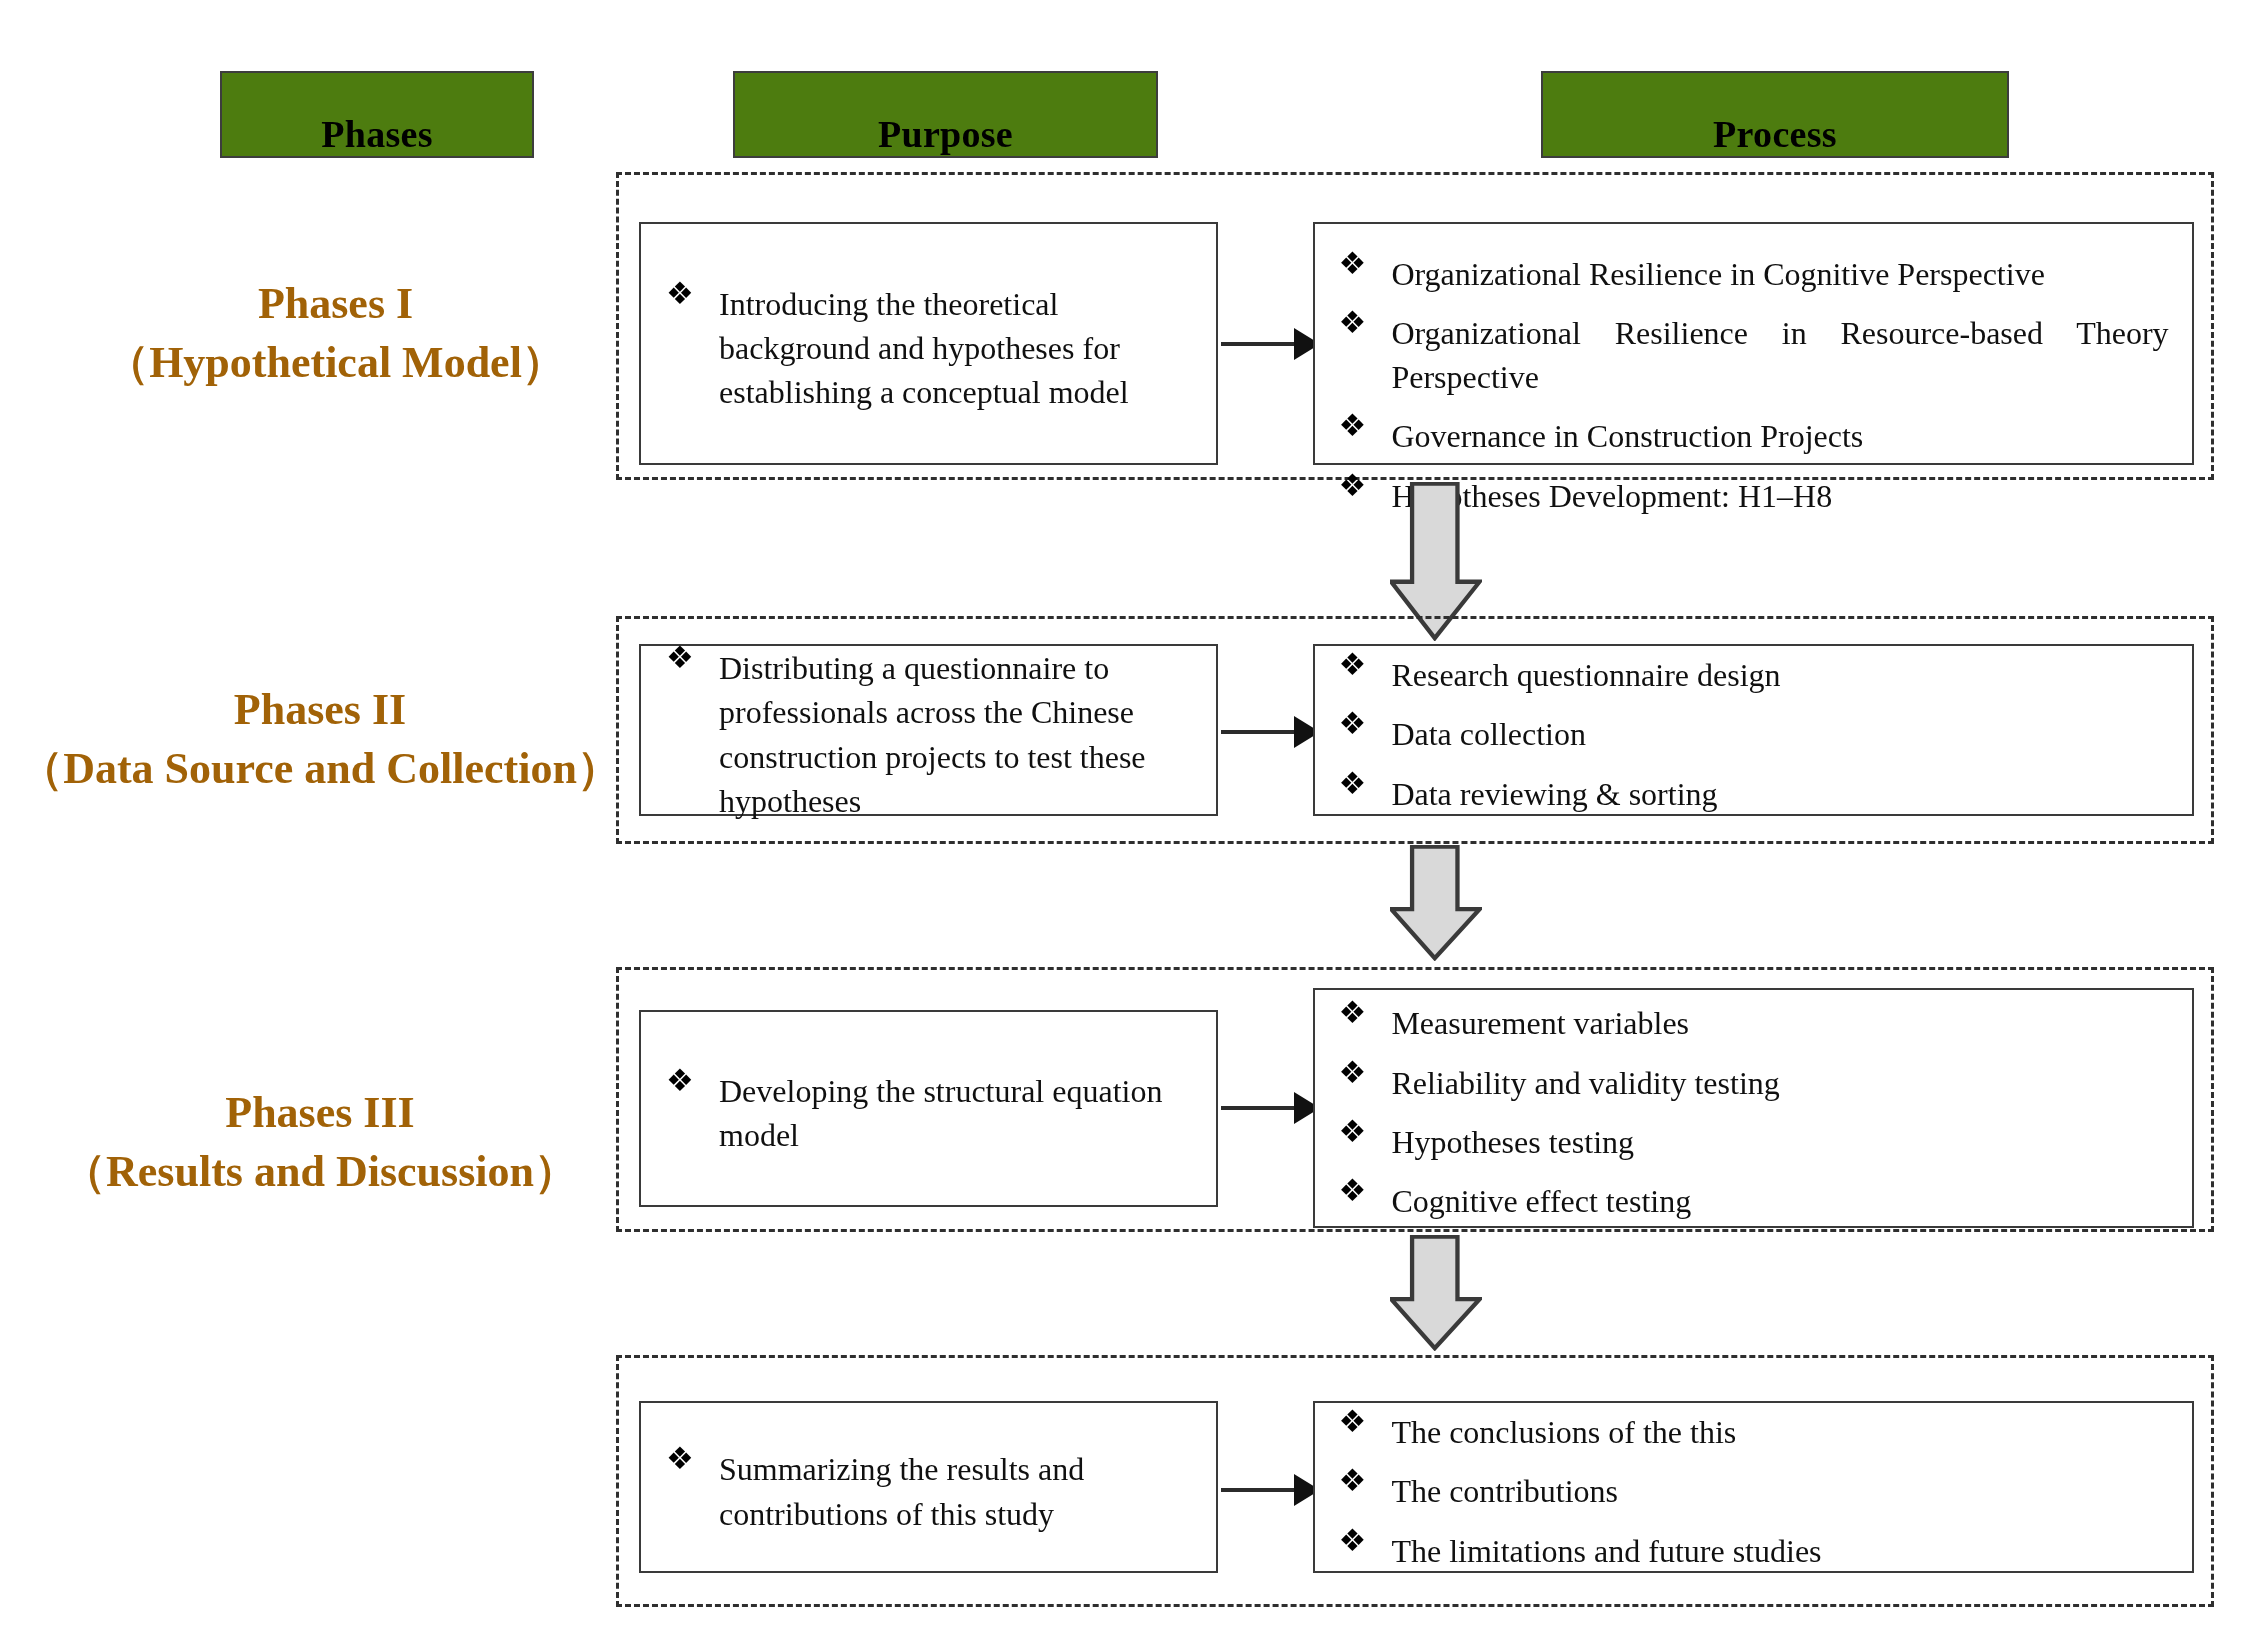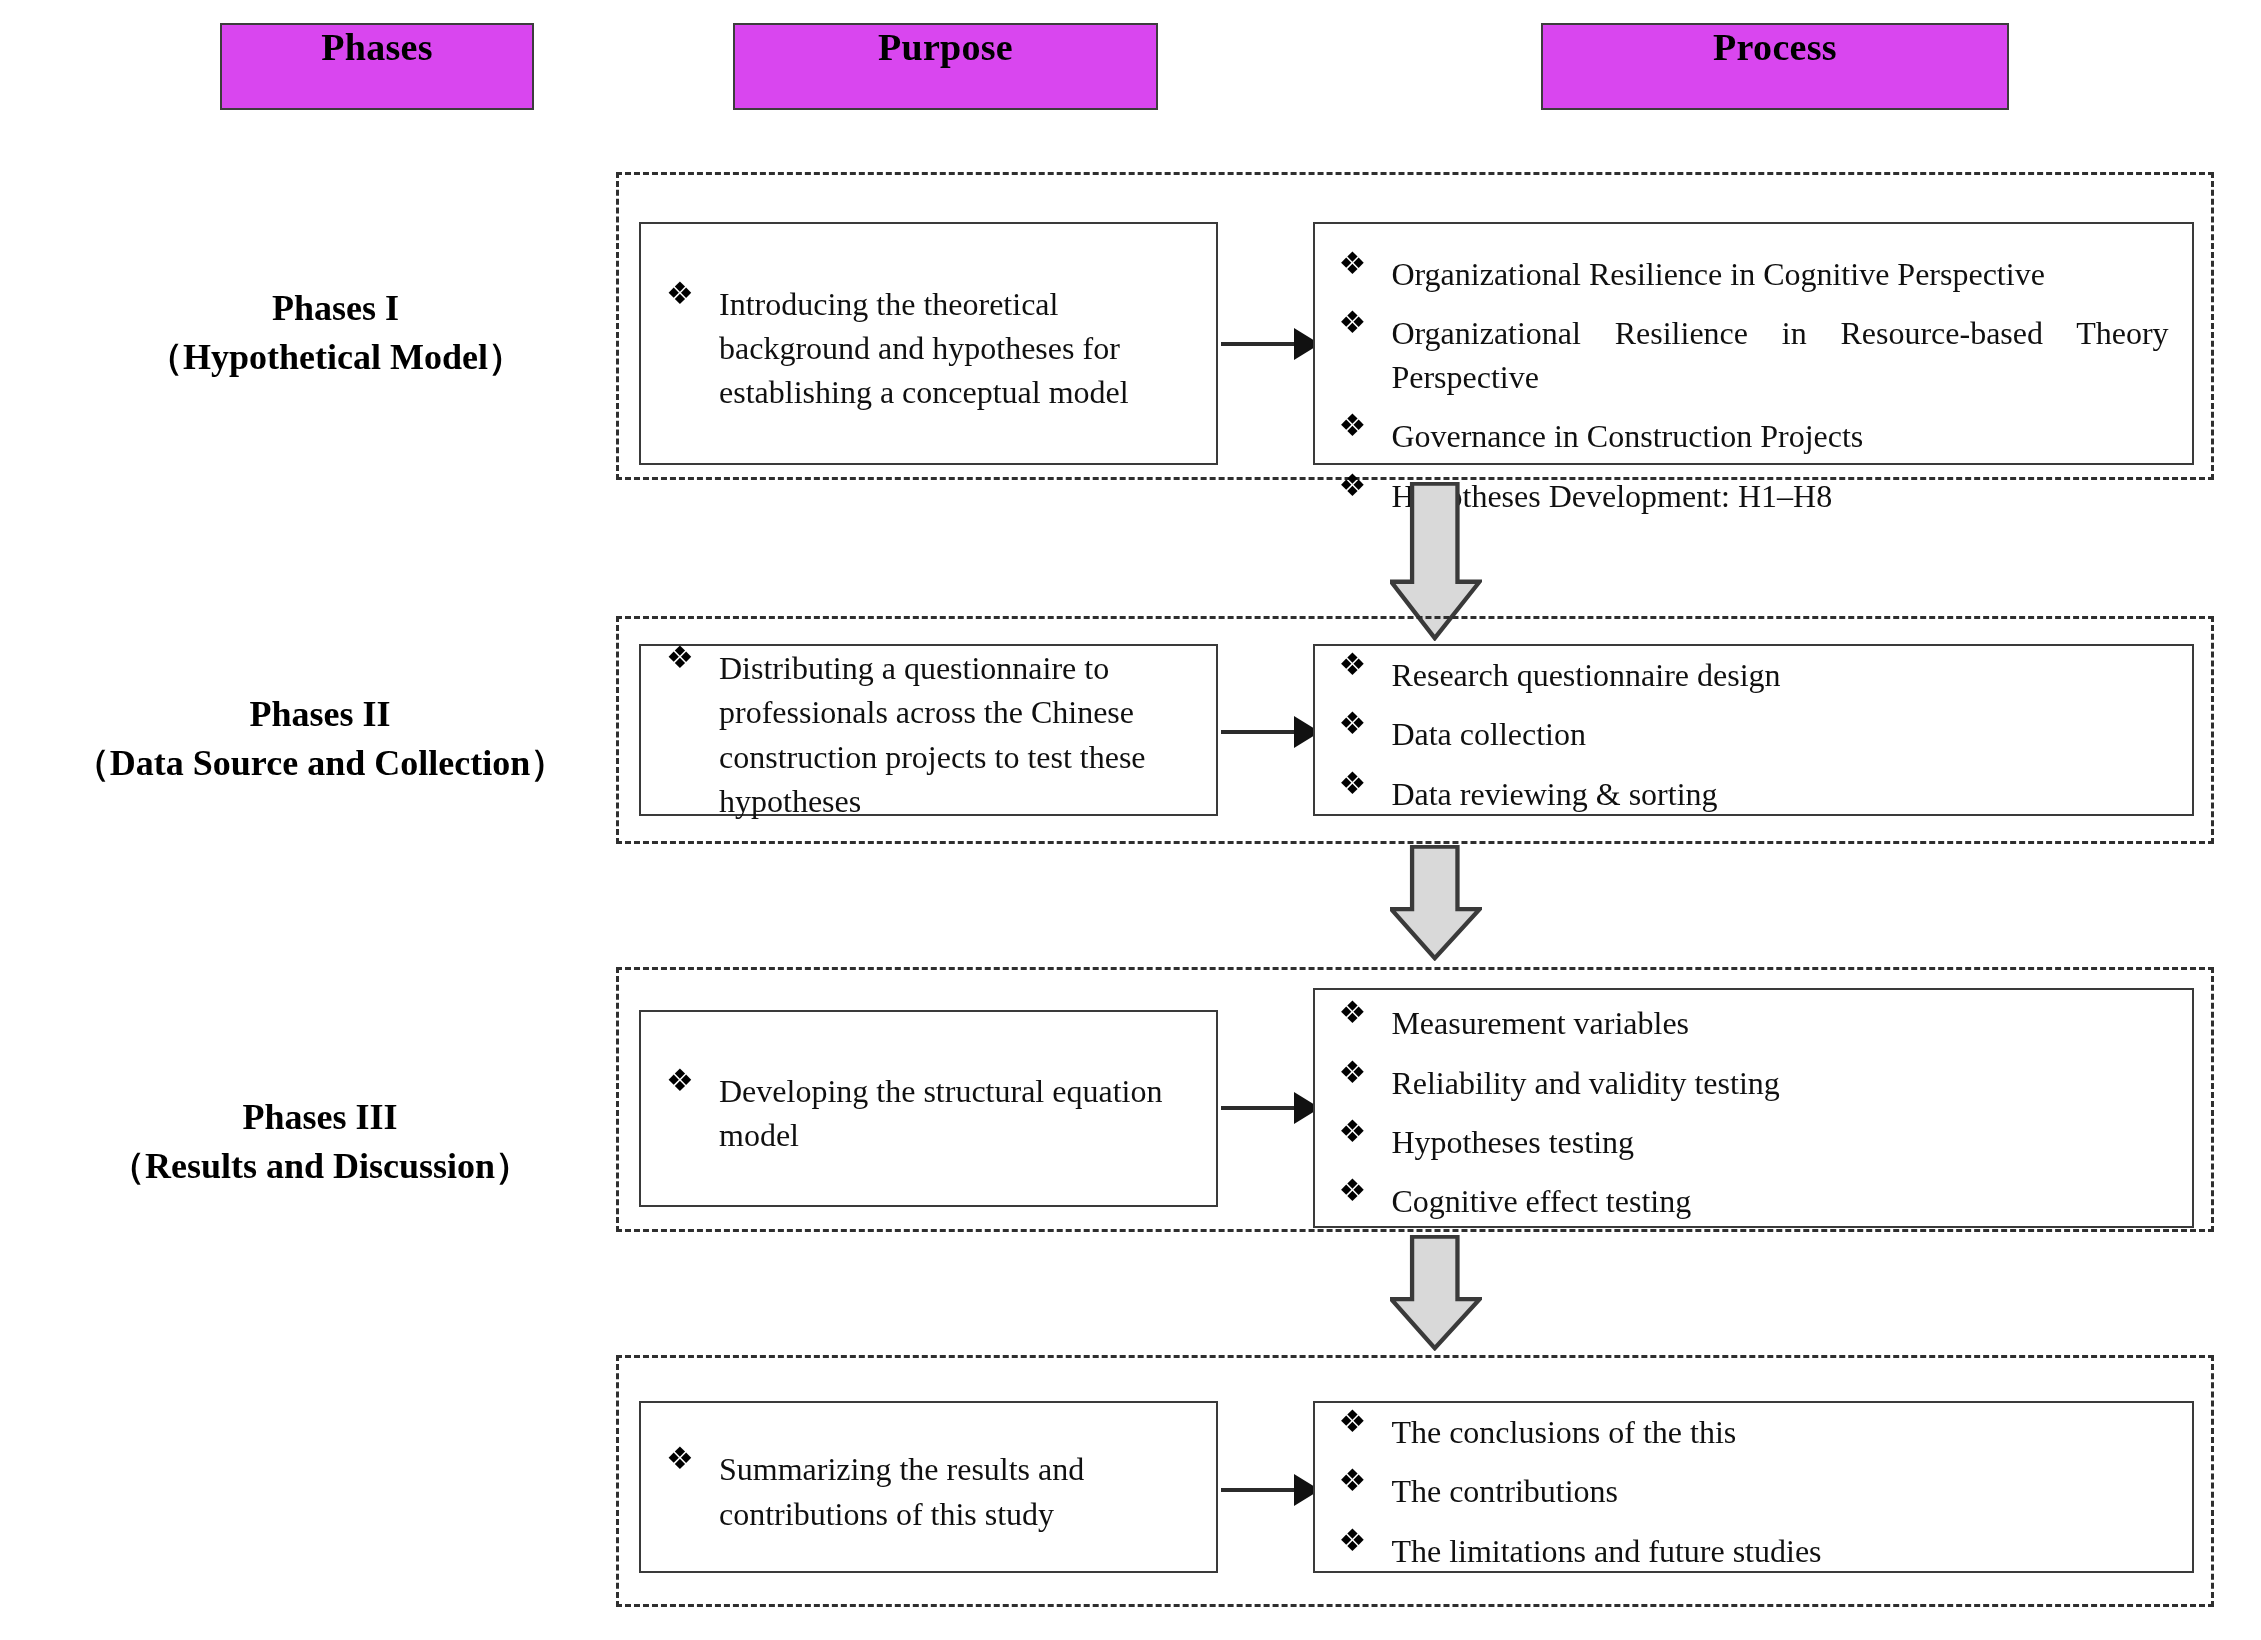--- a/index.html
+++ b/index.html
@@ -16,44 +16,45 @@
     position: relative;
     width: 2261px;
     height: 1641px;
     background: #ffffff;
     overflow: hidden;
   }
 
   
   .col-header {
     position: absolute;
-    background: #d946ef;
+    background: #4d7c0f;
     border: 2.5px solid #3d3d3d;
     display: flex;
-    align-items: flex-start;
+    align-items: flex-end;
     justify-content: center;
     font-weight: bold;
     font-size: 38px;
     letter-spacing: 0.3px;
     color: #000000;
     box-sizing: border-box;
+    margin-top: 48px;
   }
 
   
   .phase-label {
     position: absolute;
     display: flex;
     flex-direction: column;
     align-items: center;
     justify-content: center;
     text-align: left;
     font-weight: bold;
-    font-size: 36px;
+    font-size: 44px;
     line-height: 1.35;
-    color: #000000;
+    color: #a16207;
   }
   .phase-label .line1 { white-space: nowrap; }
   .phase-label .line2 { white-space: nowrap; }
 
   
   .dashed-group {
     position: absolute;
     border: 3.1px dashed #2f2f2f;
     box-sizing: border-box;
     background: transparent;

